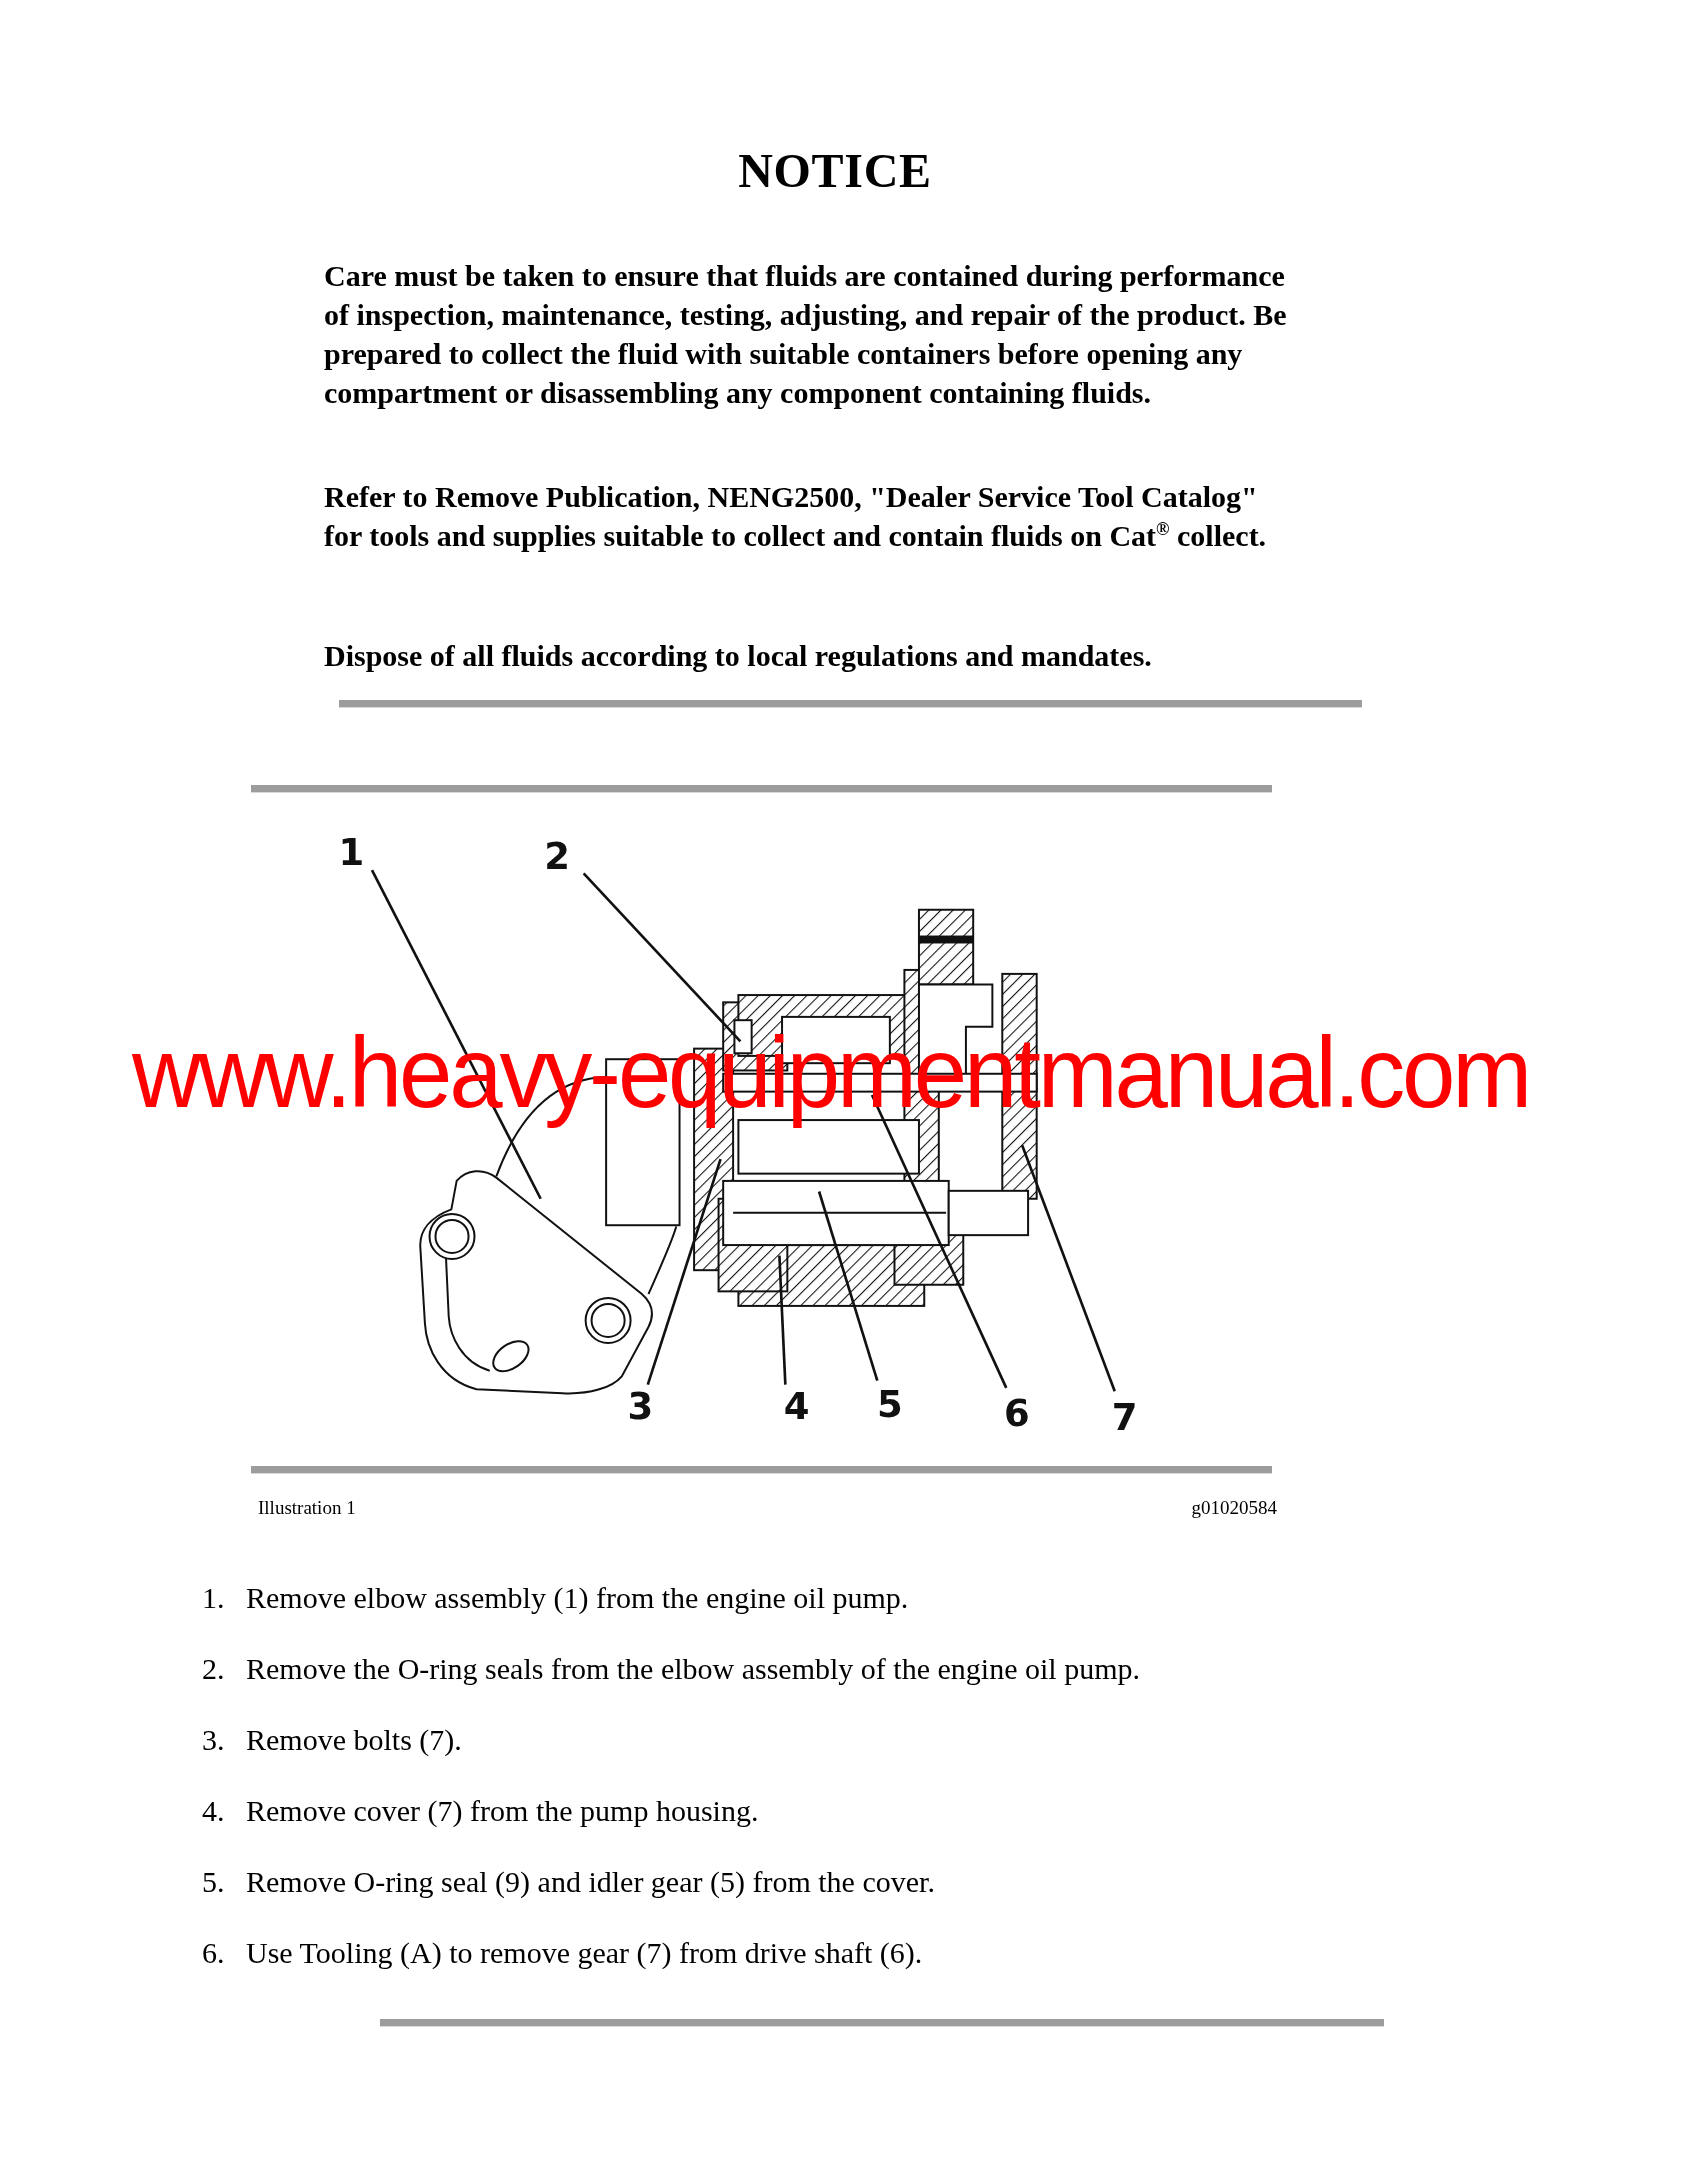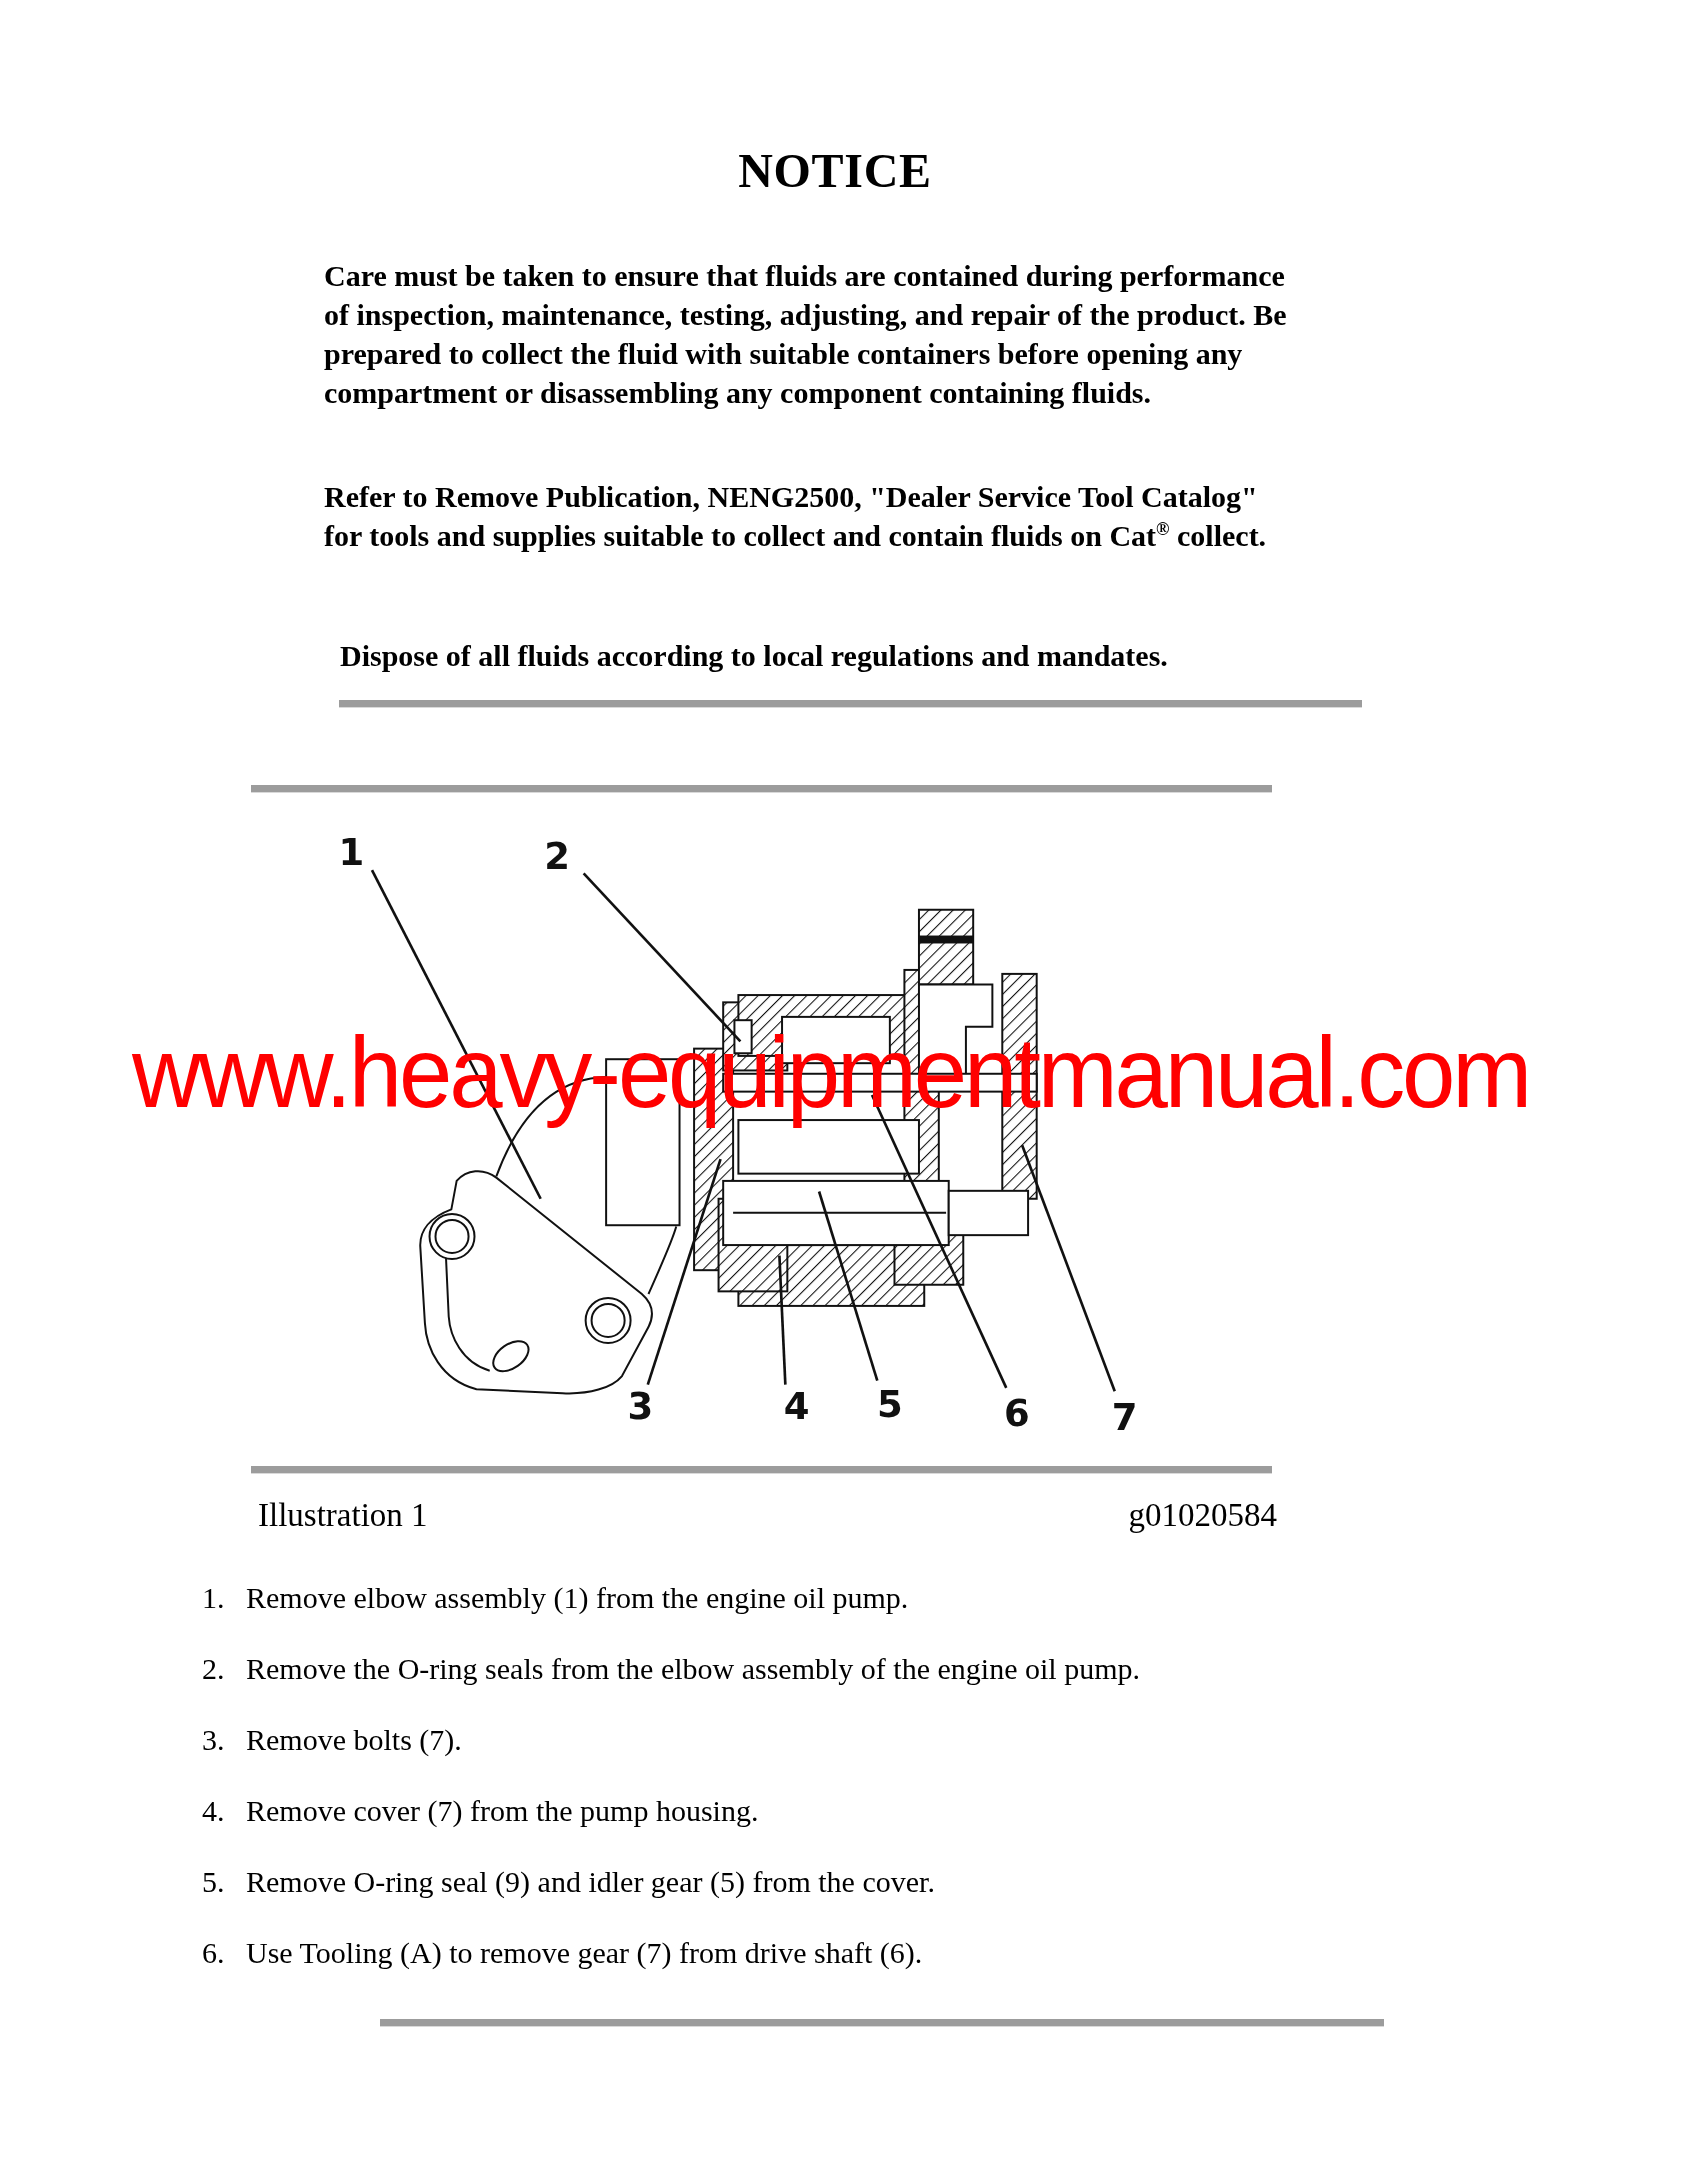--- a/index.html
+++ b/index.html
@@ -14,21 +14,21 @@
   .notice-title {
     position:absolute; left:340px; top:143px; width:990px;
     text-align:center; font-weight:bold; font-size:48px; letter-spacing:0.7px;
   }
   .notice-para {
     position:absolute; left:324px; width:990px;
     font-weight:bold; font-size:30px; line-height:39px;
   }
   #para1 { top:226px; }
   #para2 { top:447px; width:959px; }
-  #para3 { top:606px;margin-left:16px; }
+  #para3 { top:606px; }
   .notice-para sup { font-size:60%; line-height:0; }
 
   
   .rule {
     position:absolute; height:6.6px; background:#9c9c9c;
     border-bottom:1.3px solid #d9d9d9;
   }
   #rule-1 { left:339px;  top:700px; width:1023px; }
   #rule-2 { left:251px;  top:785px; width:1021px; }
   #rule-3 { left:251px;  top:1466px; width:1021px; }
@@ -49,21 +49,21 @@
     position:absolute; left:132px; top:1022px; z-index:5;
     font-family:"Liberation Sans", sans-serif;
     font-size:101px; line-height:1; letter-spacing:-3.3px; white-space:nowrap;
     transform:scaleX(0.95); transform-origin:0 50%;
   }
 
   
   .caption-row {
     position:absolute; left:258px; top:1497px; width:1019px;
     display:flex; justify-content:space-between;
-    font-size:33px;
+    font-size:19px;
   }
 
   
   .steps { position:absolute; left:202px; top:1579px; width:1356px; list-style:none; margin:0; padding:0; }
   .step  { display:flex; font-size:30px; line-height:37px; margin-bottom:34px; }
   .step-num { width:44px; flex:none; }
   .step-text { flex:1; }
 </style>
 </head>
 <body>

